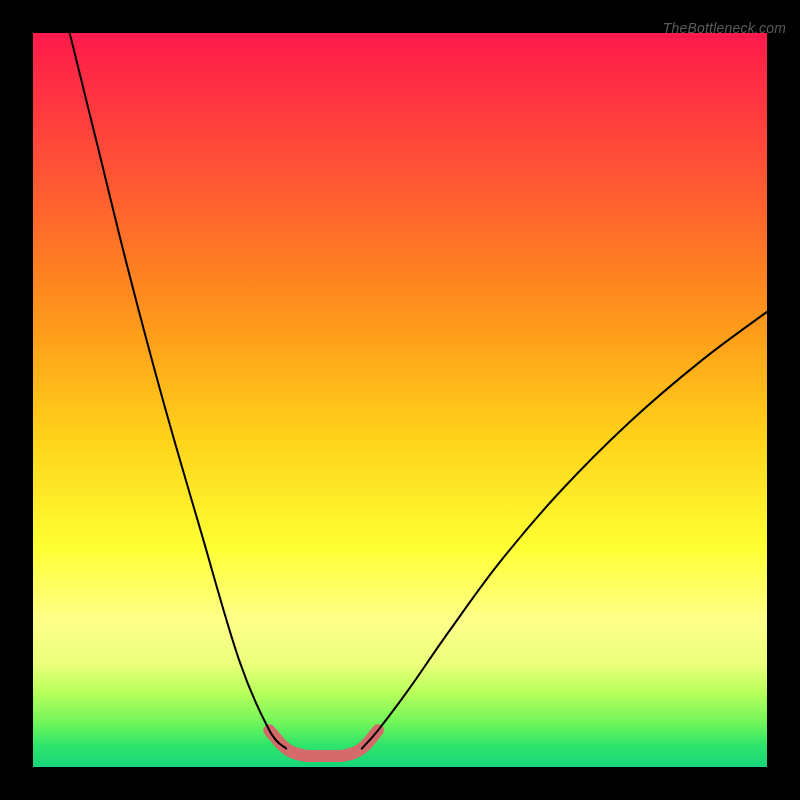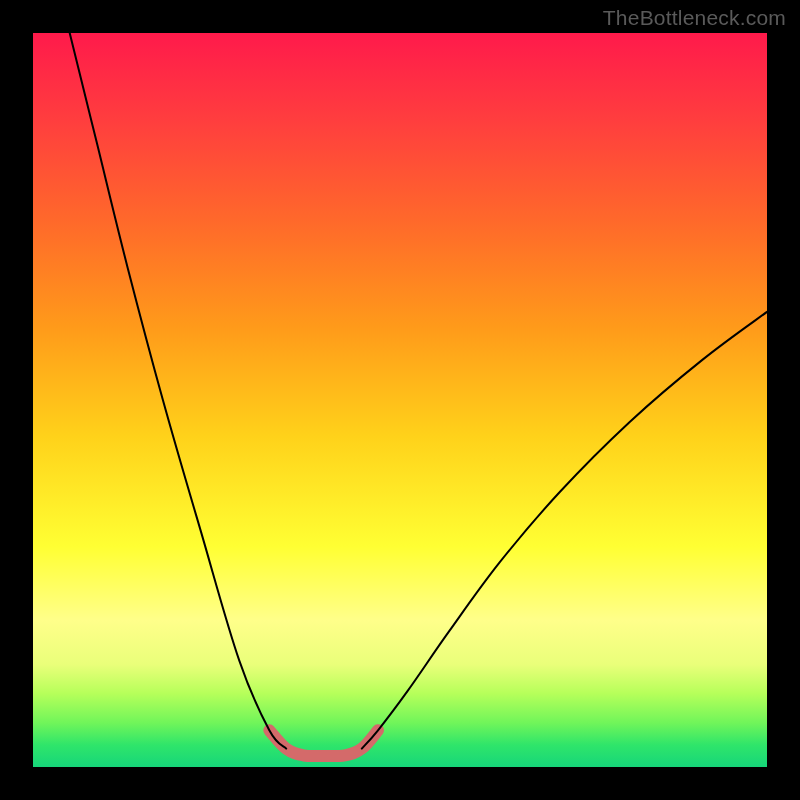--- a/index.html
+++ b/index.html
@@ -37,27 +37,28 @@
       #ffff8a 80%,
       #eaff7a 86%,
       #b6ff5a 90%,
       #70f55a 94%,
       #2fe56a 97%,
       #16d67a 100%
     );
   }
   .watermark {
     position: absolute;
-    top: 6px;
+    top: 20px;
     right: 14px;
     color: #5a5a5a;
-    font-size: 21px;
+    font-size: 14px;
     letter-spacing: 0.2px;
     font-weight: 500;
     user-select: none;
+    font-style: italic;
   }
   svg.curves {
     position: absolute;
     left: 0;
     top: 0;
     width: 734px;
     height: 734px;
     overflow: visible;
   }
 </style>

